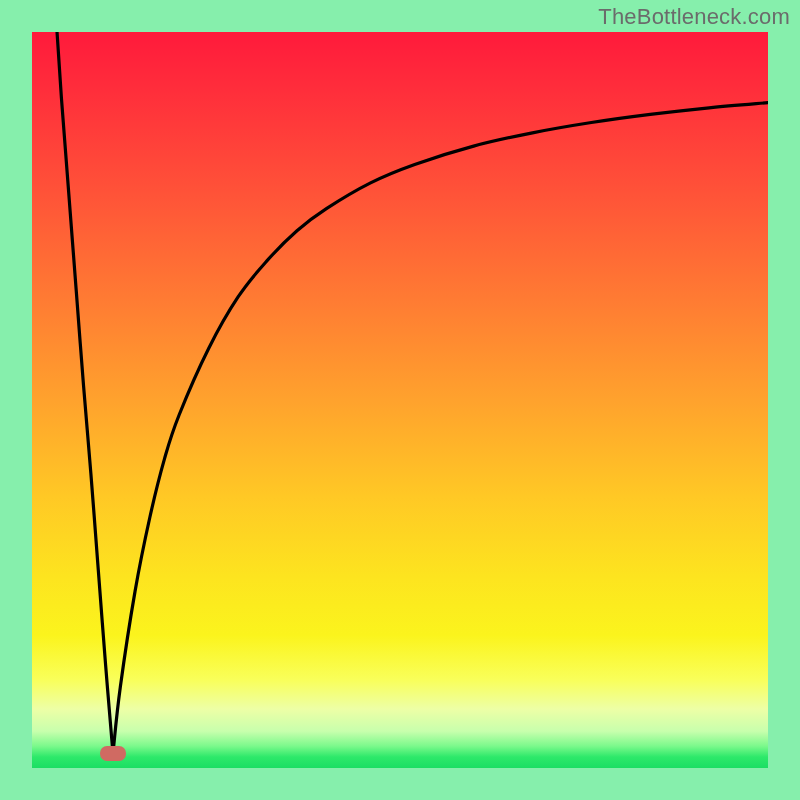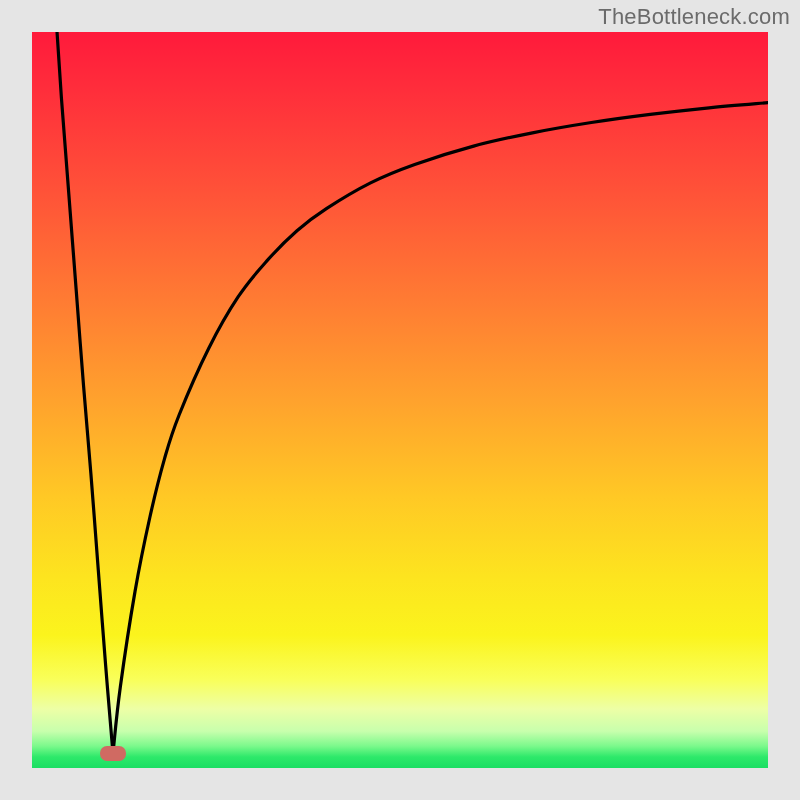--- a/index.html
+++ b/index.html
@@ -10,21 +10,21 @@
     background: #000;
     overflow: hidden;
     font-family: Arial, Helvetica, sans-serif;
   }
   .frame {
     position: absolute;
     left: 0;
     top: 0;
     width: 800px;
     height: 800px;
-    background: #e5e5e5;
+    background: #86efac;
   }
   .plot {
     position: absolute;
     left: 32px;
     top: 32px;
     width: 736px;
     height: 736px;
     
     background: linear-gradient(
       to bottom,

